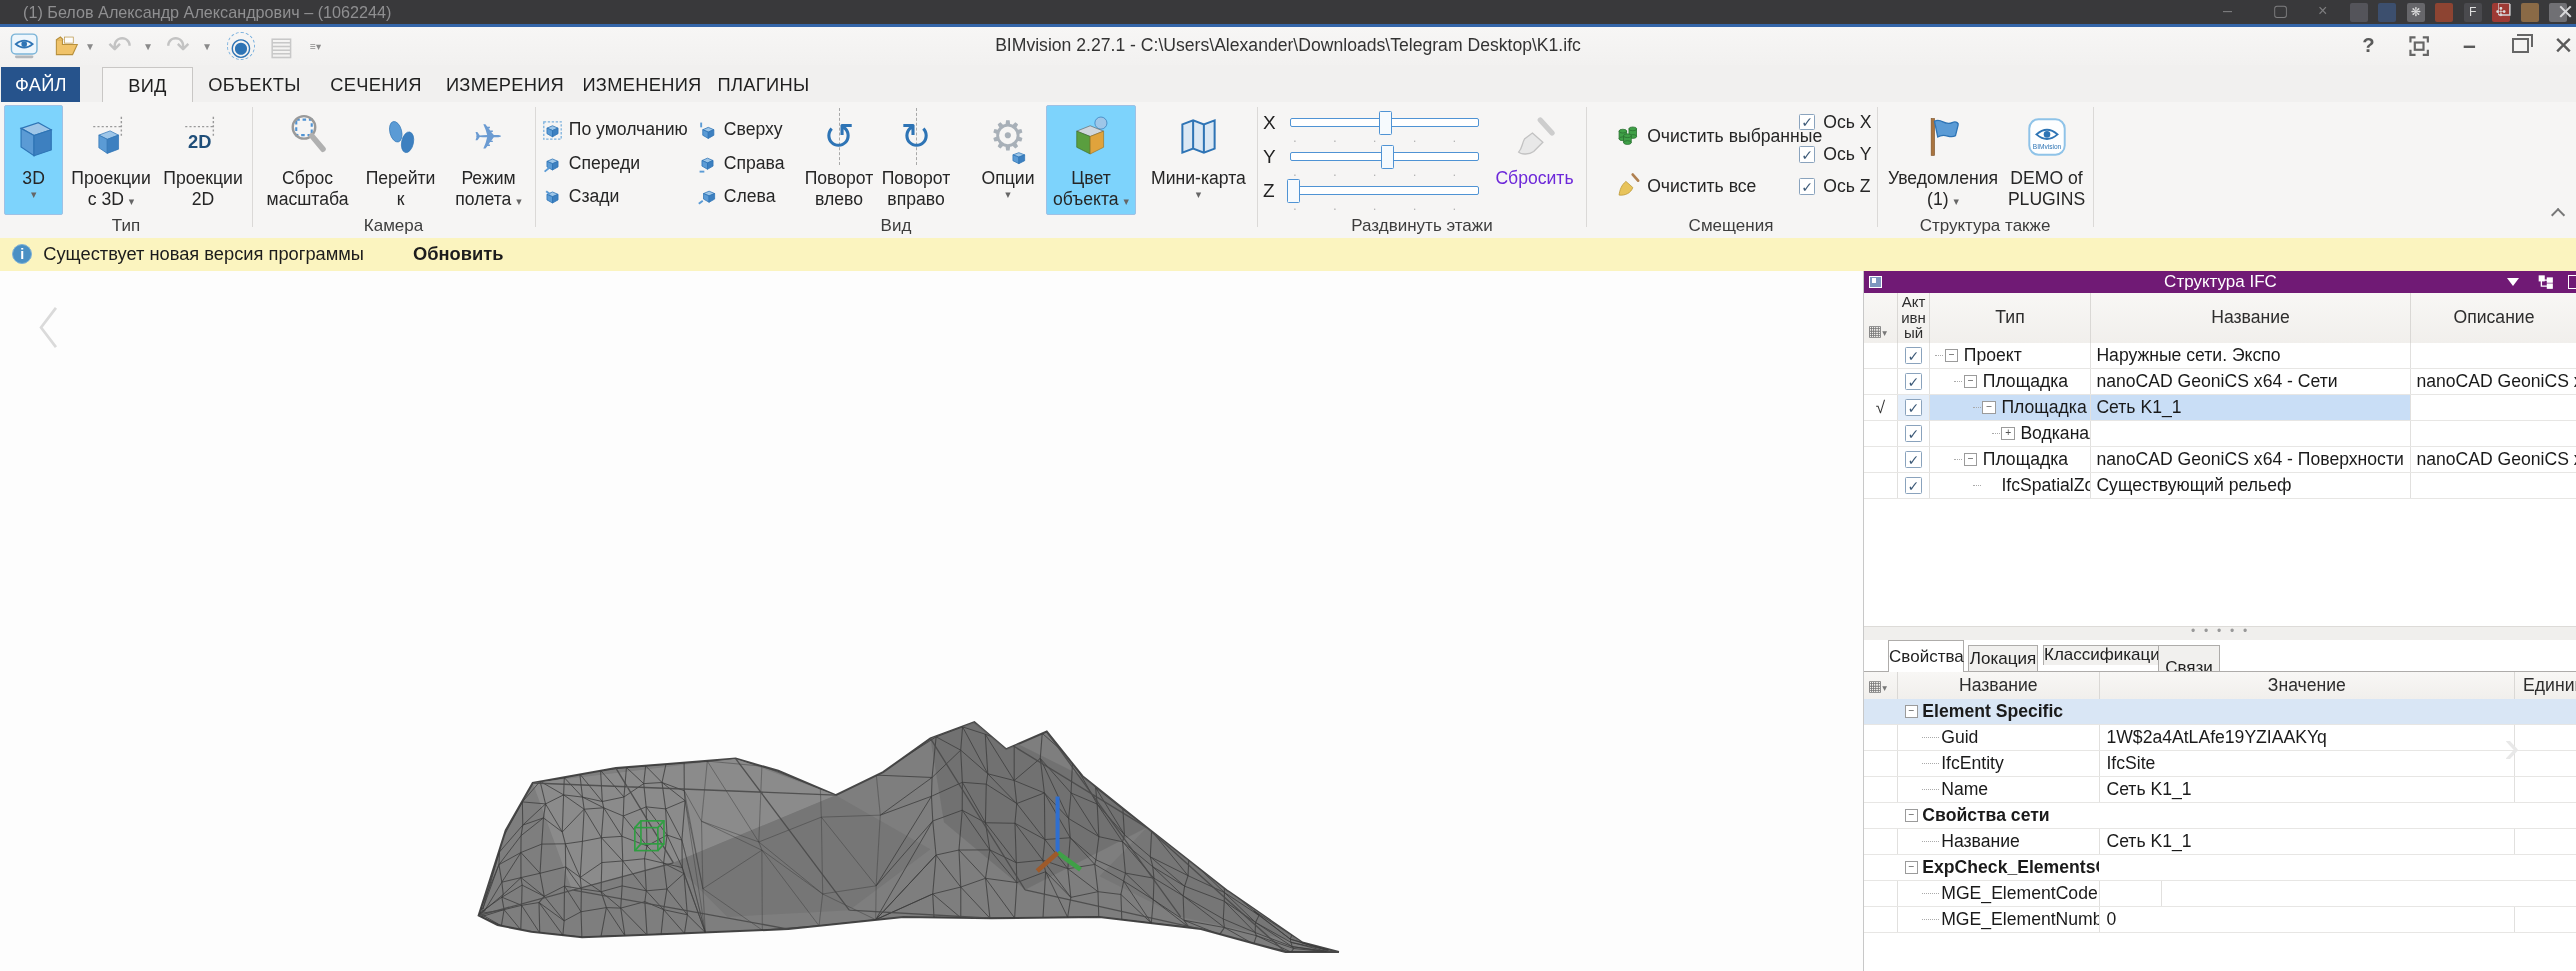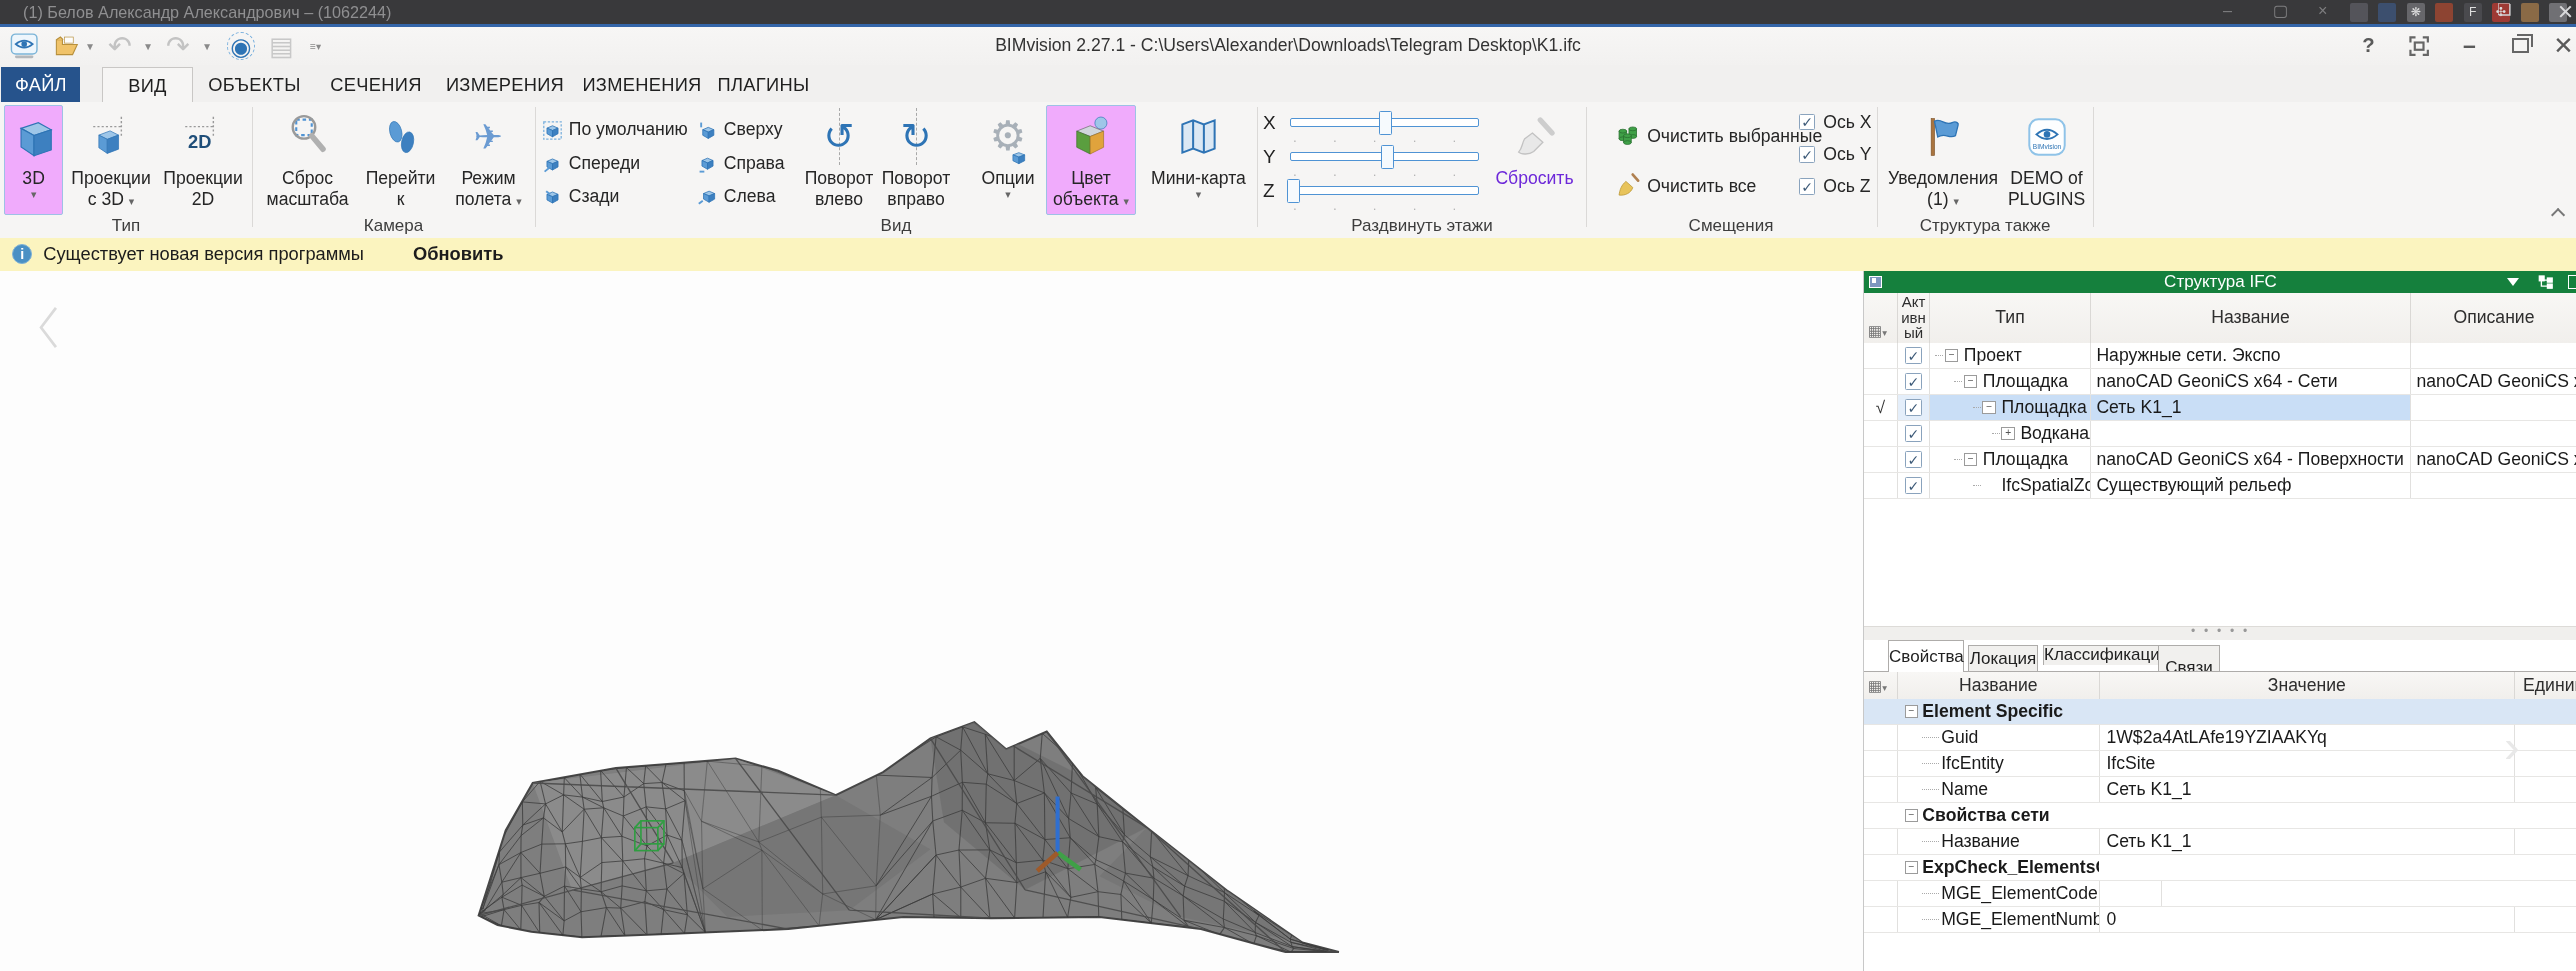--- a/index.html
+++ b/index.html
@@ -28,21 +28,21 @@
         font-size:18.3px;color:#1f1f1f;letter-spacing:0.3px}
   .mtab.file{background:#26538c;color:#fff;top:2px;height:35px}
   .mtab.active{background:#f6f5f4;border:0.7px solid #c9c7c5;border-bottom:none;height:35px;top:2px}
   
   #ribbon{left:0;top:102px;width:2576px;height:137px;background:#f6f5f4;border-bottom:0.7px solid #cfcdcb}
   .gsep{position:absolute;top:5.4px;height:120px;width:0.7px;background:#dbd9d7}
   .glabel{position:absolute;top:114px;font-size:17px;color:#3d3d3d;text-align:center;white-space:nowrap}
   .bigbtn{position:absolute;top:2.7px;height:108px;display:flex;flex-direction:column;align-items:center;
           border:0.7px solid transparent;border-radius:2px;font-size:17.6px;color:#262626;line-height:21px;text-align:center}
   .bigbtn .ic{height:62px;display:flex;align-items:center;justify-content:center}
-  .bigbtn.sel{background:#f0abfc;border-color:#9ec1e5}
+  .bigbtn.sel{background:#7dd3fc;border-color:#9ec1e5}
   .bigbtn.dis{color:#6d28d9}
   .caret{font-size:10.8px;color:#666;line-height:10.8px}
   .sbtn{position:absolute;height:31px;display:flex;align-items:flex-end;font-size:17.6px;color:#262626;gap:6.8px;white-space:nowrap}
   .dashv{position:absolute;left:50%;top:2.7px;height:57px;border-left:1.4px dashed #888;opacity:.7}
   .slr{position:absolute;height:31px;display:flex;align-items:center}
   .slr .ax{width:27px;font-size:19px;color:#222}
   .track{position:relative;width:187px;height:6.8px;border:1.4px solid #4f93d4;border-radius:2px;background:#fff}
   .thumb{position:absolute;top:-8.1px;width:10.8px;height:21.7px;background:#f6fafd;border:1.4px solid #4f93d4;border-radius:1.4px}
   .dots{position:absolute;left:30px;top:23px;width:187px;font-size:13.5px;color:#b5b5b5;letter-spacing:16.2px;overflow:hidden;white-space:nowrap}
   .cb{width:16.2px;height:16.2px;background:#fff;border:1.4px solid #8aa3bd;border-radius:1.4px;display:inline-flex;
@@ -53,21 +53,21 @@
   
   #notifbar{left:0;top:238px;width:2576px;height:32.5px;background:#fbf4bf;border-bottom:1.4px solid #c9c5a0;display:flex;align-items:center}
   #notif-icon{width:20.3px;height:20.3px;border-radius:50%;background:#4a90c4;color:#fff;font-size:14.2px;font-weight:bold;
               display:flex;align-items:center;justify-content:center;margin:0 10.8px 0 12.2px;border:1.4px solid #7fb2d6;box-sizing:border-box}
   #notif-msg{font-size:18.3px;color:#1c1c1c}
   #notif-action{font-size:18.3px;color:#1c1c1c;font-weight:bold;margin-left:49px}
   
   #viewport{left:0;top:271px;width:1863px;height:701px;background:#fdfdfd;overflow:hidden}
   #panel{left:1863px;top:271px;width:713px;height:701px;background:#fff;border-left:0.7px solid #c8c8c8;box-sizing:border-box;overflow:hidden}
   
-  #panel-title{position:absolute;left:0;top:0;width:713px;height:21.7px;background:#15803d;display:flex;align-items:center}
+  #panel-title{position:absolute;left:0;top:0;width:713px;height:21.7px;background:#701a75;display:flex;align-items:center}
   #panel-title .pt-text{position:absolute;width:100%;text-align:center;color:#fff;font-size:17px}
   .pt-left-ic{position:absolute;left:5.4px;top:4.7px;width:10.8px;height:10.8px;border:1.4px solid #fff;background:#7e97bf}
   .pt-left-ic::before{content:"";position:absolute;left:1.4px;top:1.4px;width:4.7px;height:4.7px;background:#fff}
   .pt-caret{position:absolute;right:58px;top:6.8px;width:0;height:0;border-left:6.8px solid transparent;border-right:6.8px solid transparent;border-top:8.1px solid #fff}
   .pt-tree-ic{position:absolute;right:23px;top:2.7px;width:16.2px;height:16.2px}
   .pt-edge-ic{position:absolute;right:-2.7px;top:4.1px;width:9.5px;height:12.2px;border:1.4px solid #fff}
   
   .hdr{position:absolute;background:linear-gradient(#f8f7f5,#f1efec);border-bottom:0.7px solid #cfcdca;display:flex}
   .hcell{box-sizing:border-box;border-right:0.7px solid #dad8d5;display:flex;align-items:center;justify-content:center;
          font-size:17.6px;color:#2e2e2e;text-align:center}

